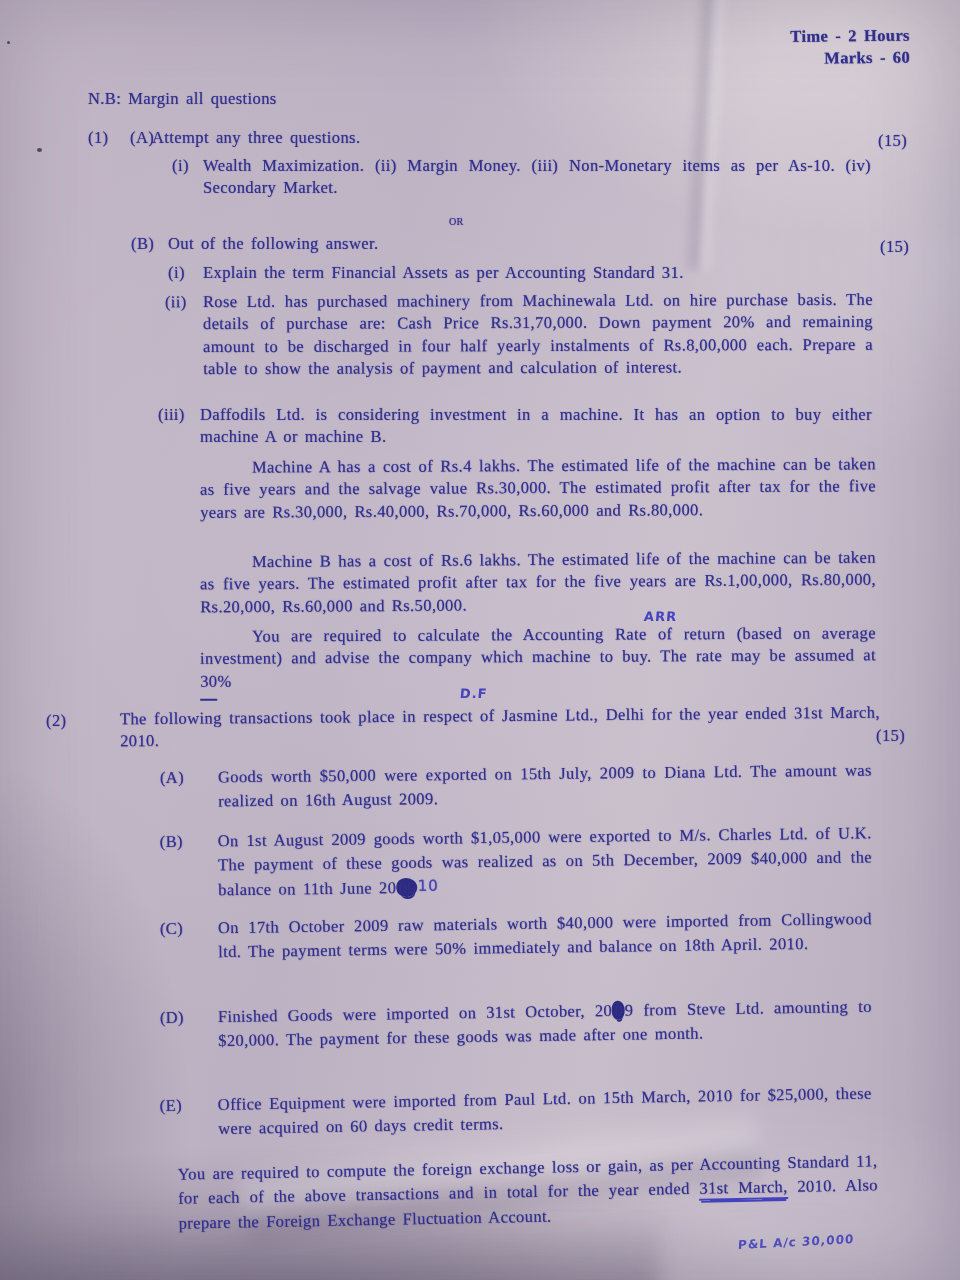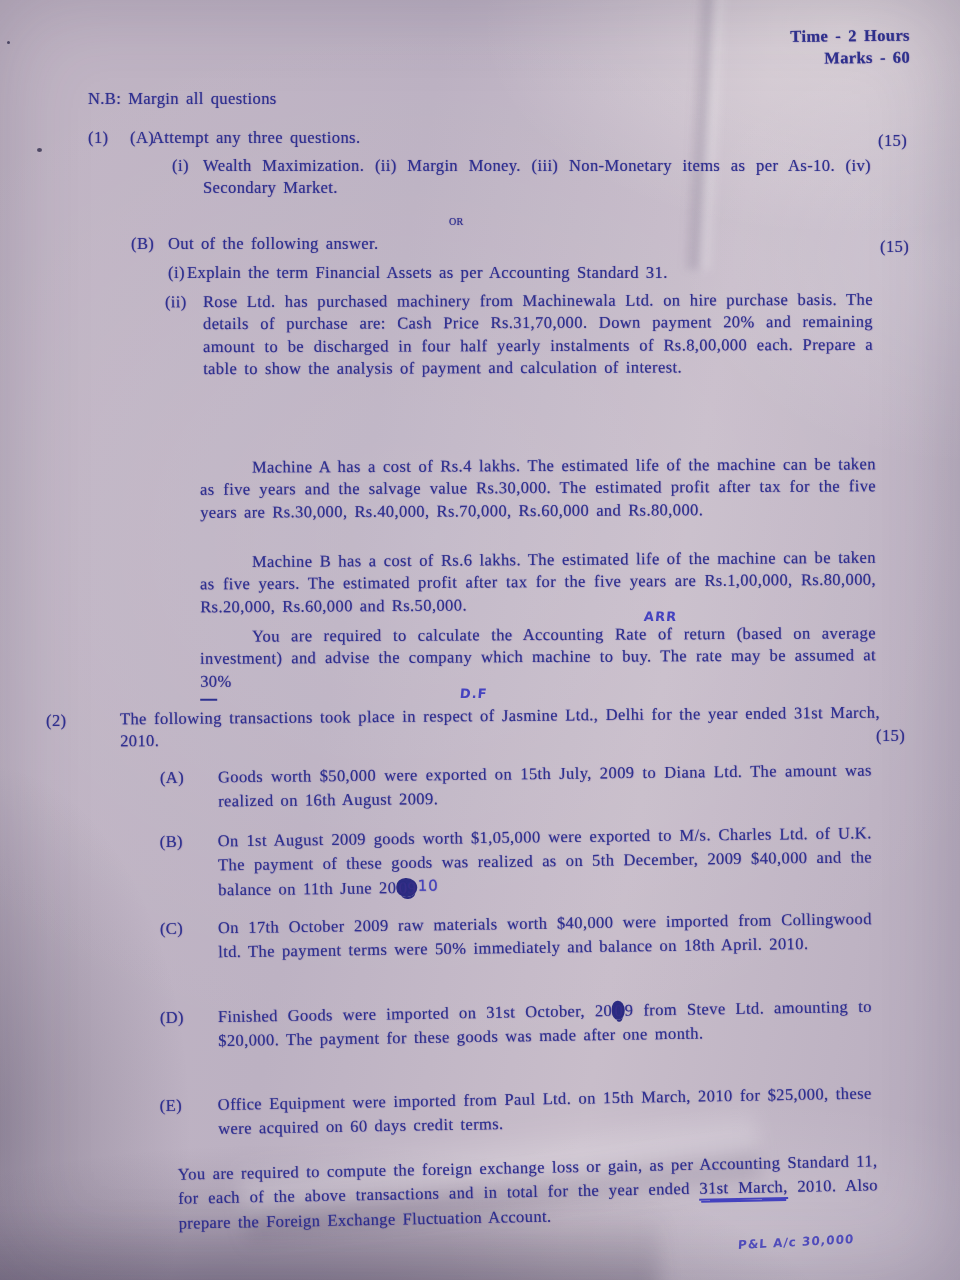--- a/index.html
+++ b/index.html
@@ -43,21 +43,21 @@
   #q1a-lbl{left:130px;top:127px;}
   #q1a-txt{left:152px;top:127px;}
   #q1a-marks{left:878px;top:130px;}
   #q1i{left:172px;top:155px;width:706px;}
   #q1i .txt{margin-left:31px;width:668px;}
   #or{left:449px;top:211px;font-size:10px;}
   #q1b-lbl{left:131px;top:233px;}
   #q1b-txt{left:168px;top:233px;}
   #q1b-marks{left:880px;top:236px;}
   #bi{left:168px;top:262px;width:710px;}
-  #bi .txt{margin-left:19px;}
+  #bi .txt{margin-left:35px;}
   #bii{left:165px;top:290px;width:712px;transform:rotate(-0.2deg);}
   #bii .txt{margin-left:38px;width:670px;}
   #biii{left:158px;top:404px;width:716px;}
   #biii .txt{margin-left:42px;width:672px;}
   #mach-a{left:200px;top:455px;width:676px;text-indent:52px;transform:rotate(-0.3deg);}
   #mach-b{left:200px;top:549px;width:676px;text-indent:52px;transform:rotate(-0.4deg);}
   #req1{left:200px;top:624px;width:676px;text-indent:52px;transform:rotate(-0.3deg);}
   #q2num{left:46px;top:710px;}
   #q2intro{left:120px;top:705px;width:760px;transform:rotate(-0.5deg);}
   #q2marks{left:876px;top:725px;}
@@ -118,20 +118,24 @@
   <div class="print hang" id="bi">
     <span class="lbl">(i)</span>
     <div class="txt">Explain the term Financial Assets as per Accounting Standard 31.</div>
   </div>
 
   <div class="print hang" id="bii">
     <span class="lbl">(ii)</span>
     <div class="txt just">Rose Ltd. has purchased machinery from Machinewala Ltd. on hire purchase basis. The details of purchase are: Cash Price Rs.31,70,000. Down payment 20% and remaining amount to be discharged in four half yearly instalments of Rs.8,00,000 each. Prepare a table to show the analysis of payment and calculation of interest.</div>
   </div>
 
+  <div class="print hang" id="biii">
+    <span class="lbl">(iii)</span>
+    <div class="txt just">Daffodils Ltd. is considering investment in a machine. It has an option to buy either machine A or machine B.</div>
+  </div>
 
   <div class="print just" id="mach-a">Machine A has a cost of Rs.4 lakhs. The estimated life of the machine can be taken as five years and the salvage value Rs.30,000. The estimated profit after tax for the five years are Rs.30,000, Rs.40,000, Rs.70,000, Rs.60,000 and Rs.80,000.</div>
   <div class="print just" id="mach-b">Machine B has a cost of Rs.6 lakhs. The estimated life of the machine can be taken as five years. The estimated profit after tax for the five years are Rs.1,00,000, Rs.80,000, Rs.20,000, Rs.60,000 and Rs.50,000.</div>
 
   <div class="print just" id="req1"><span>You are required to calculate the Accounting Rate of return (based on average investment) and advise the company which machine to buy. The rate may be assumed at </span><span class="u1">30</span><span>%</span></div>
 
   <div class="hand" id="arr">ARR</div>
   <div class="hand" id="df">D.F</div>
 
   <div class="print" id="q2num">(2)</div>

